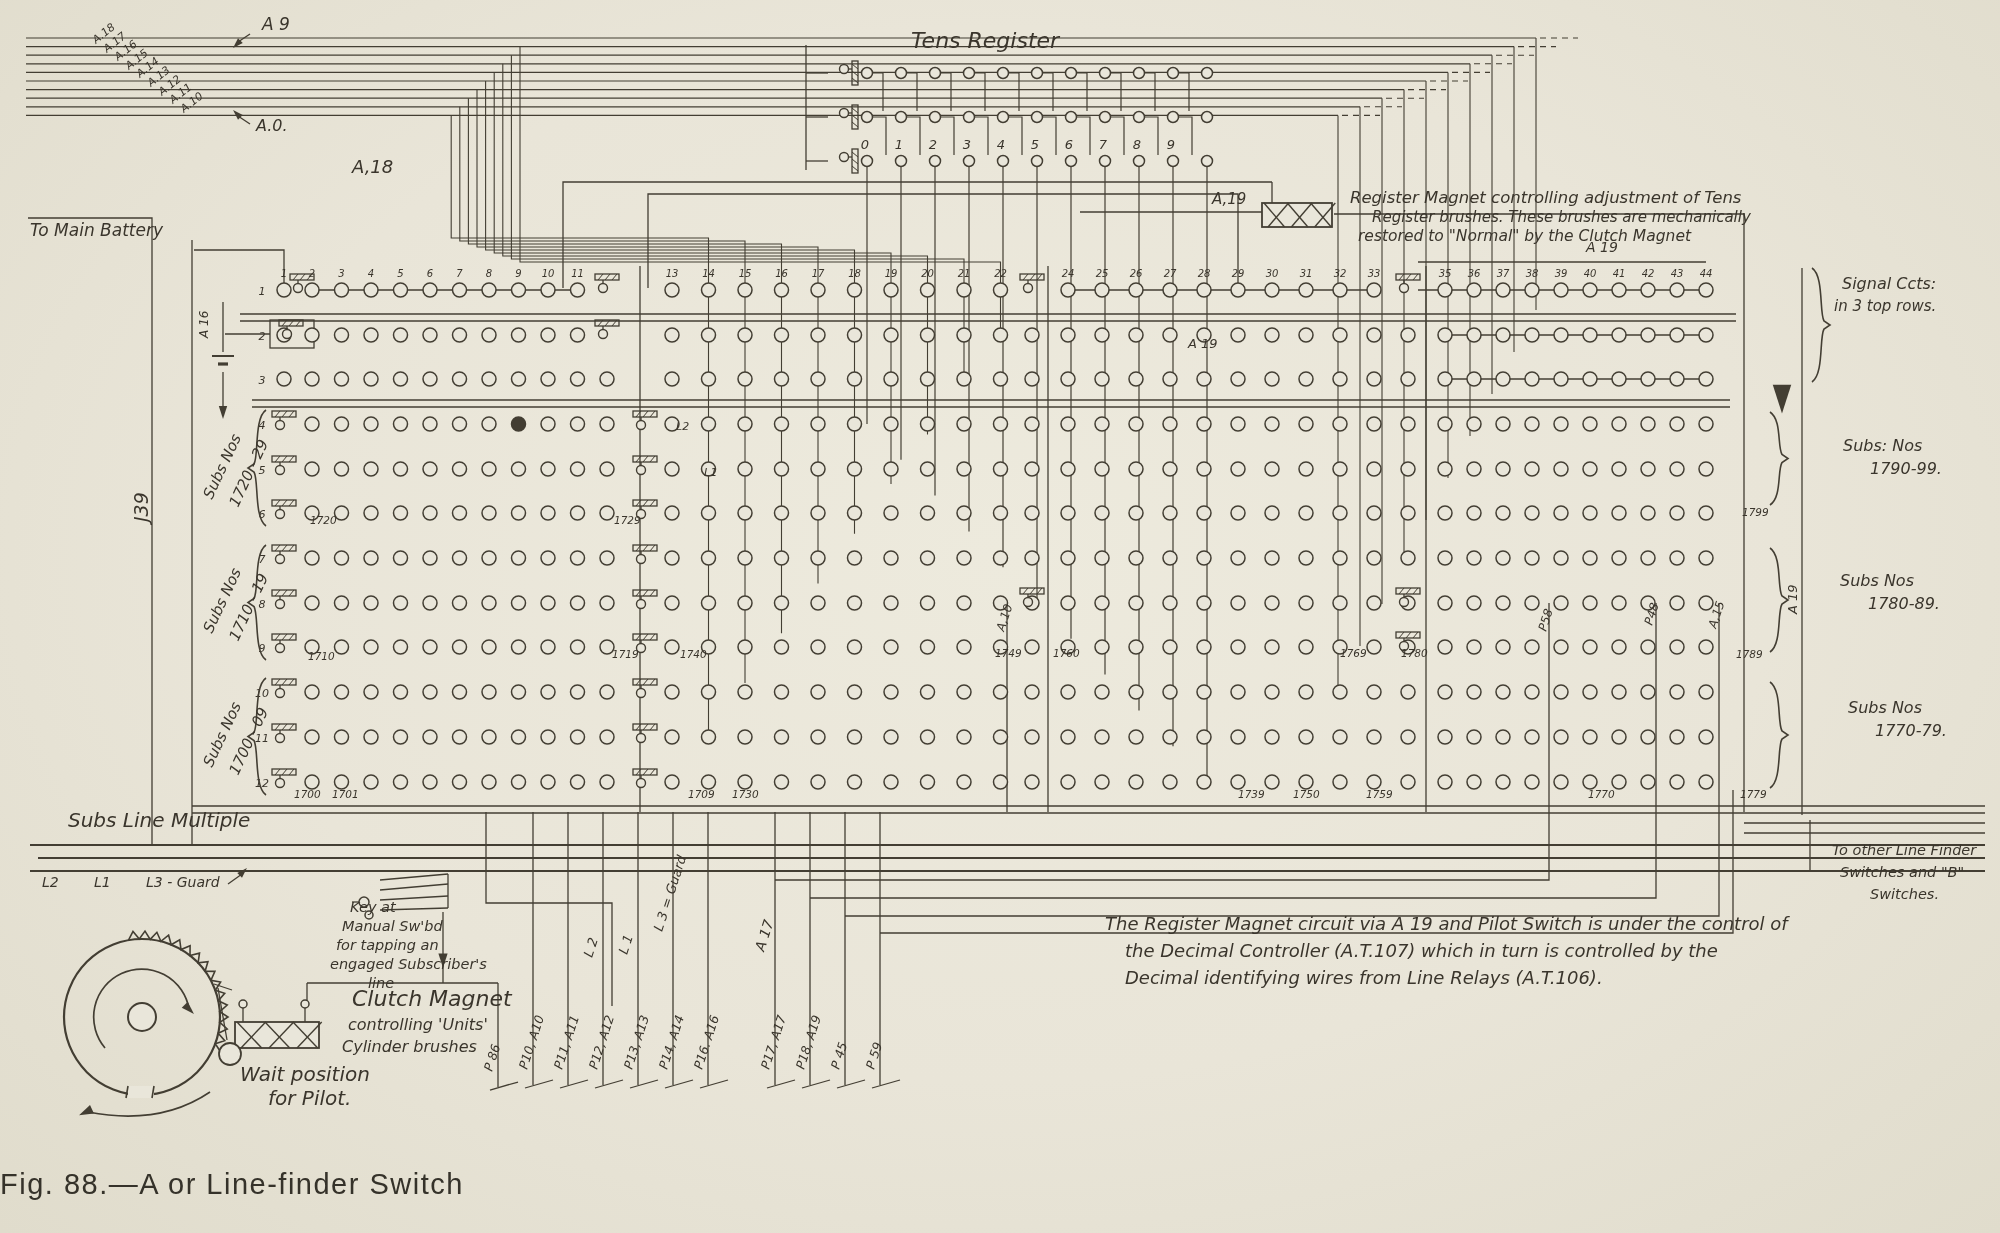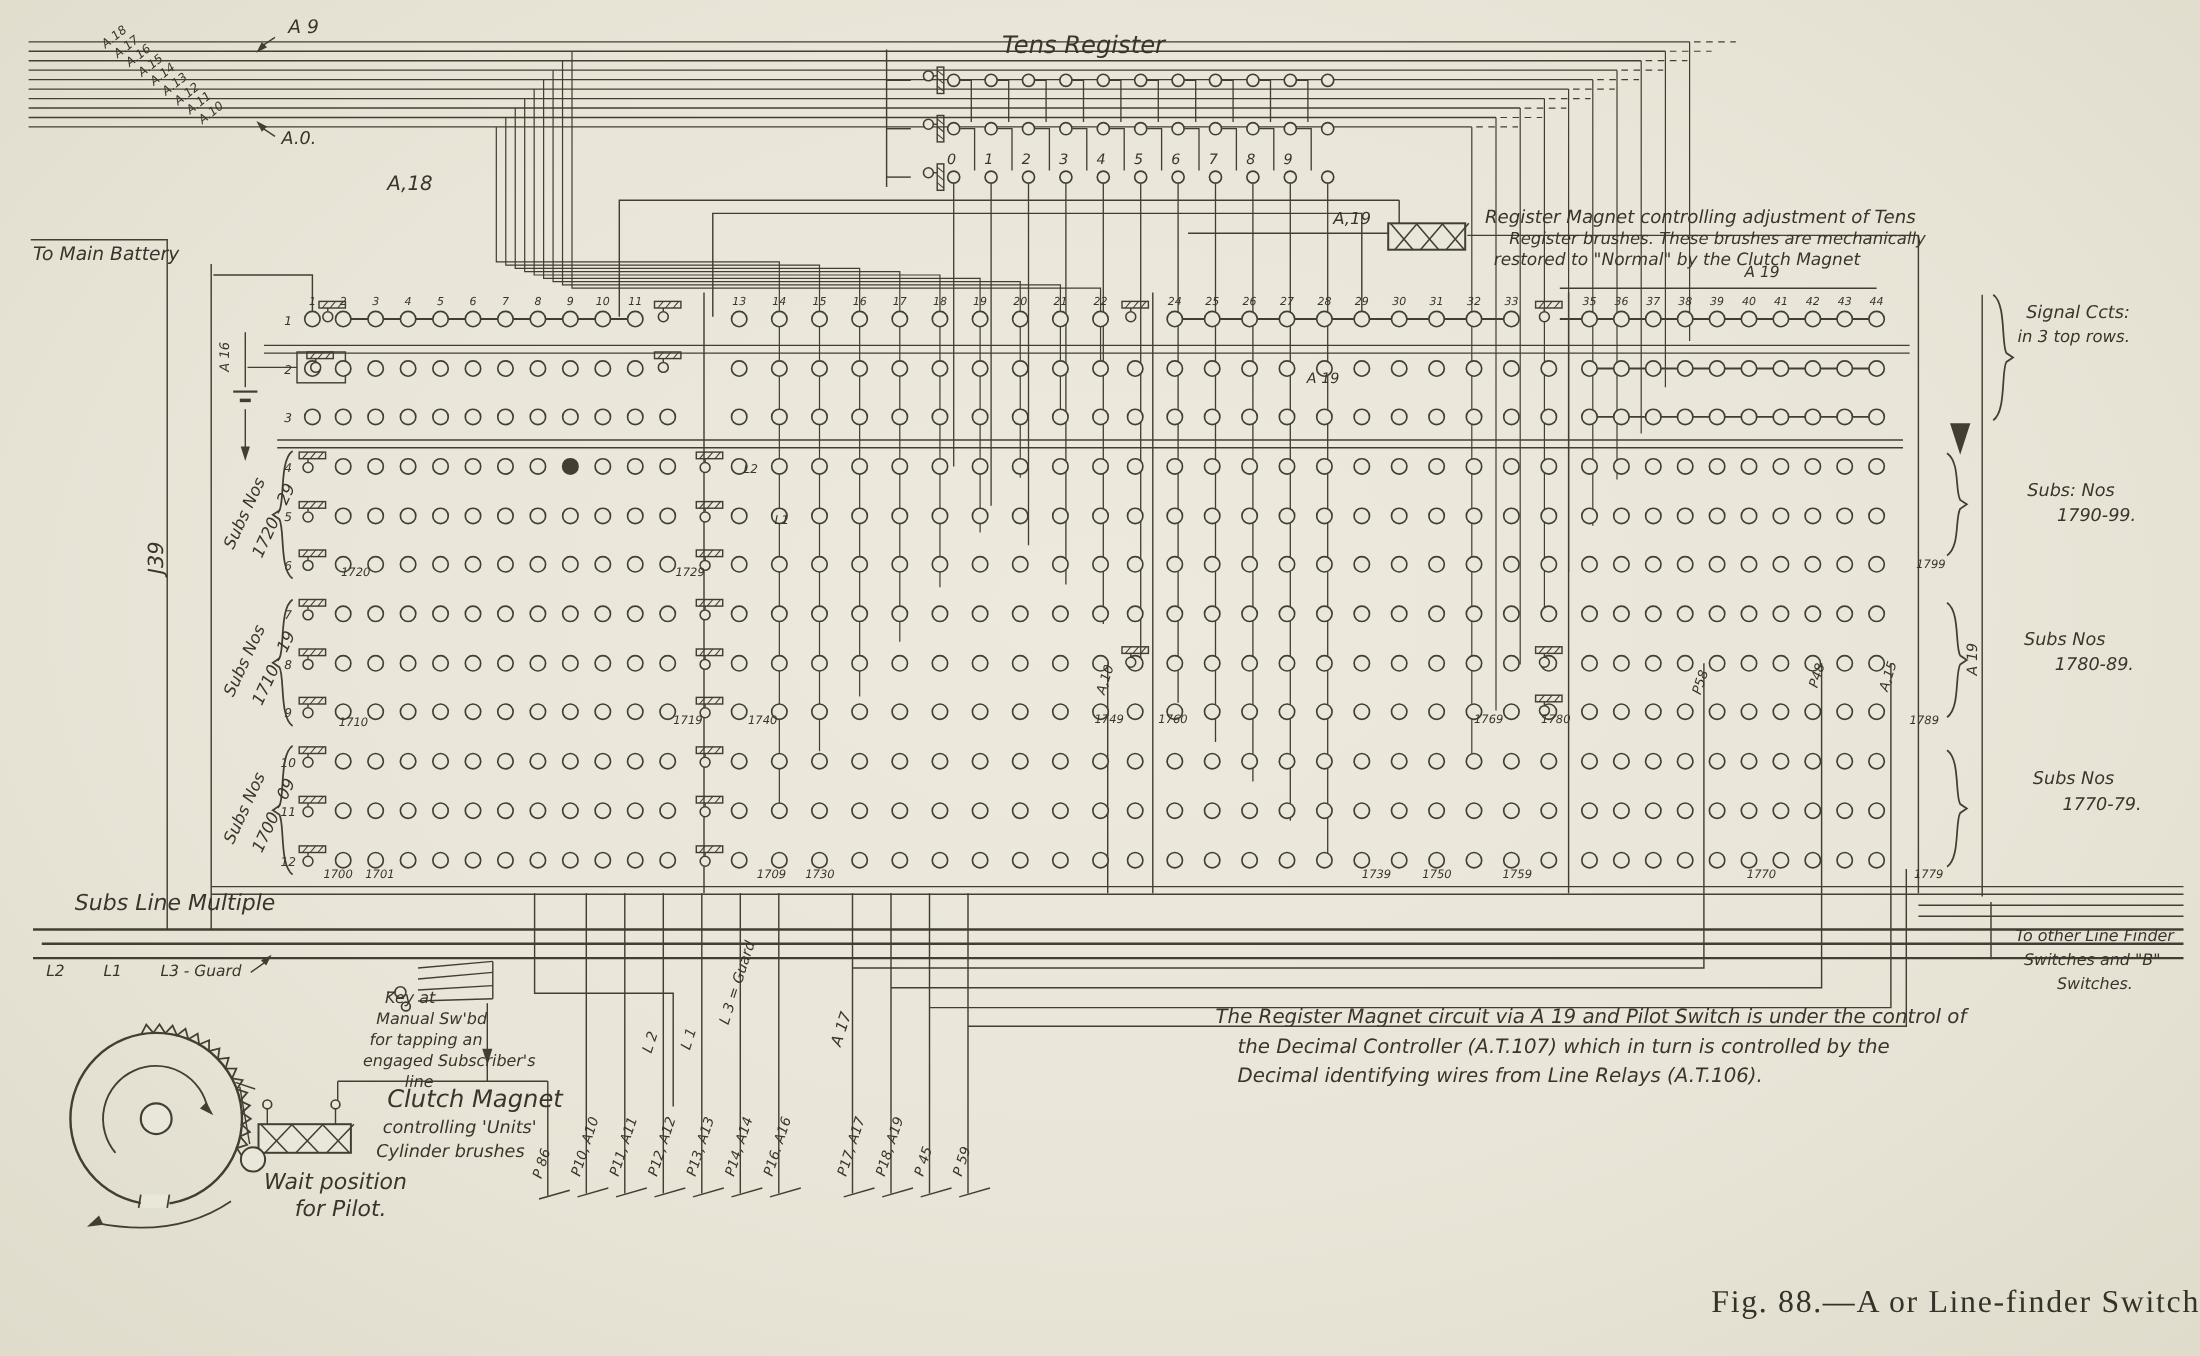--- a/index.html
+++ b/index.html
@@ -1,21 +1,21 @@
 <!DOCTYPE html>
 <html><head>
 <meta charset="utf-8">
 <style>
   html,body{margin:0;padding:0;background:#c9c5b8;}
   .stage{position:relative;width:2000px;height:1233px;overflow:hidden;
     background:radial-gradient(ellipse at 50% 45%, #edeadd 0%, #e9e5d8 55%, #e0dccc 100%);
     font-family:"DejaVu Sans", sans-serif;}
   #svghost{position:absolute;left:0;top:0;width:2000px;height:1233px;}
-  .caption{position:absolute;left:0;right:0;top:1168px;text-align:right;
-    font-family:Liberation Serif, serif;font-size:29px;color:#35322a;letter-spacing:1.5px;}
+  .caption{position:absolute;left:0;right:0;top:1168px;text-align:left;
+    font-family:Liberation Sans, sans-serif;font-size:29px;color:#35322a;letter-spacing:1.5px;}
 </style>
 </head>
 <body>
 
 <div class="stage">
   <div id="svghost"><svg viewBox="0 0 2000 1233" width="2000" height="1233">
         <polyline points="26,38 1536,38" fill="none" stroke="#433e33" stroke-width="1.2"></polyline>
         <polyline points="1540,38 1578,38" fill="none" stroke="#433e33" stroke-width="1.1" stroke-dasharray="6,5"></polyline>
         <polyline points="1536,38 1536,310" fill="none" stroke="#433e33" stroke-width="1.1"></polyline>
         <polyline points="26,46.6 1514,46.6" fill="none" stroke="#433e33" stroke-width="1.2"></polyline>

